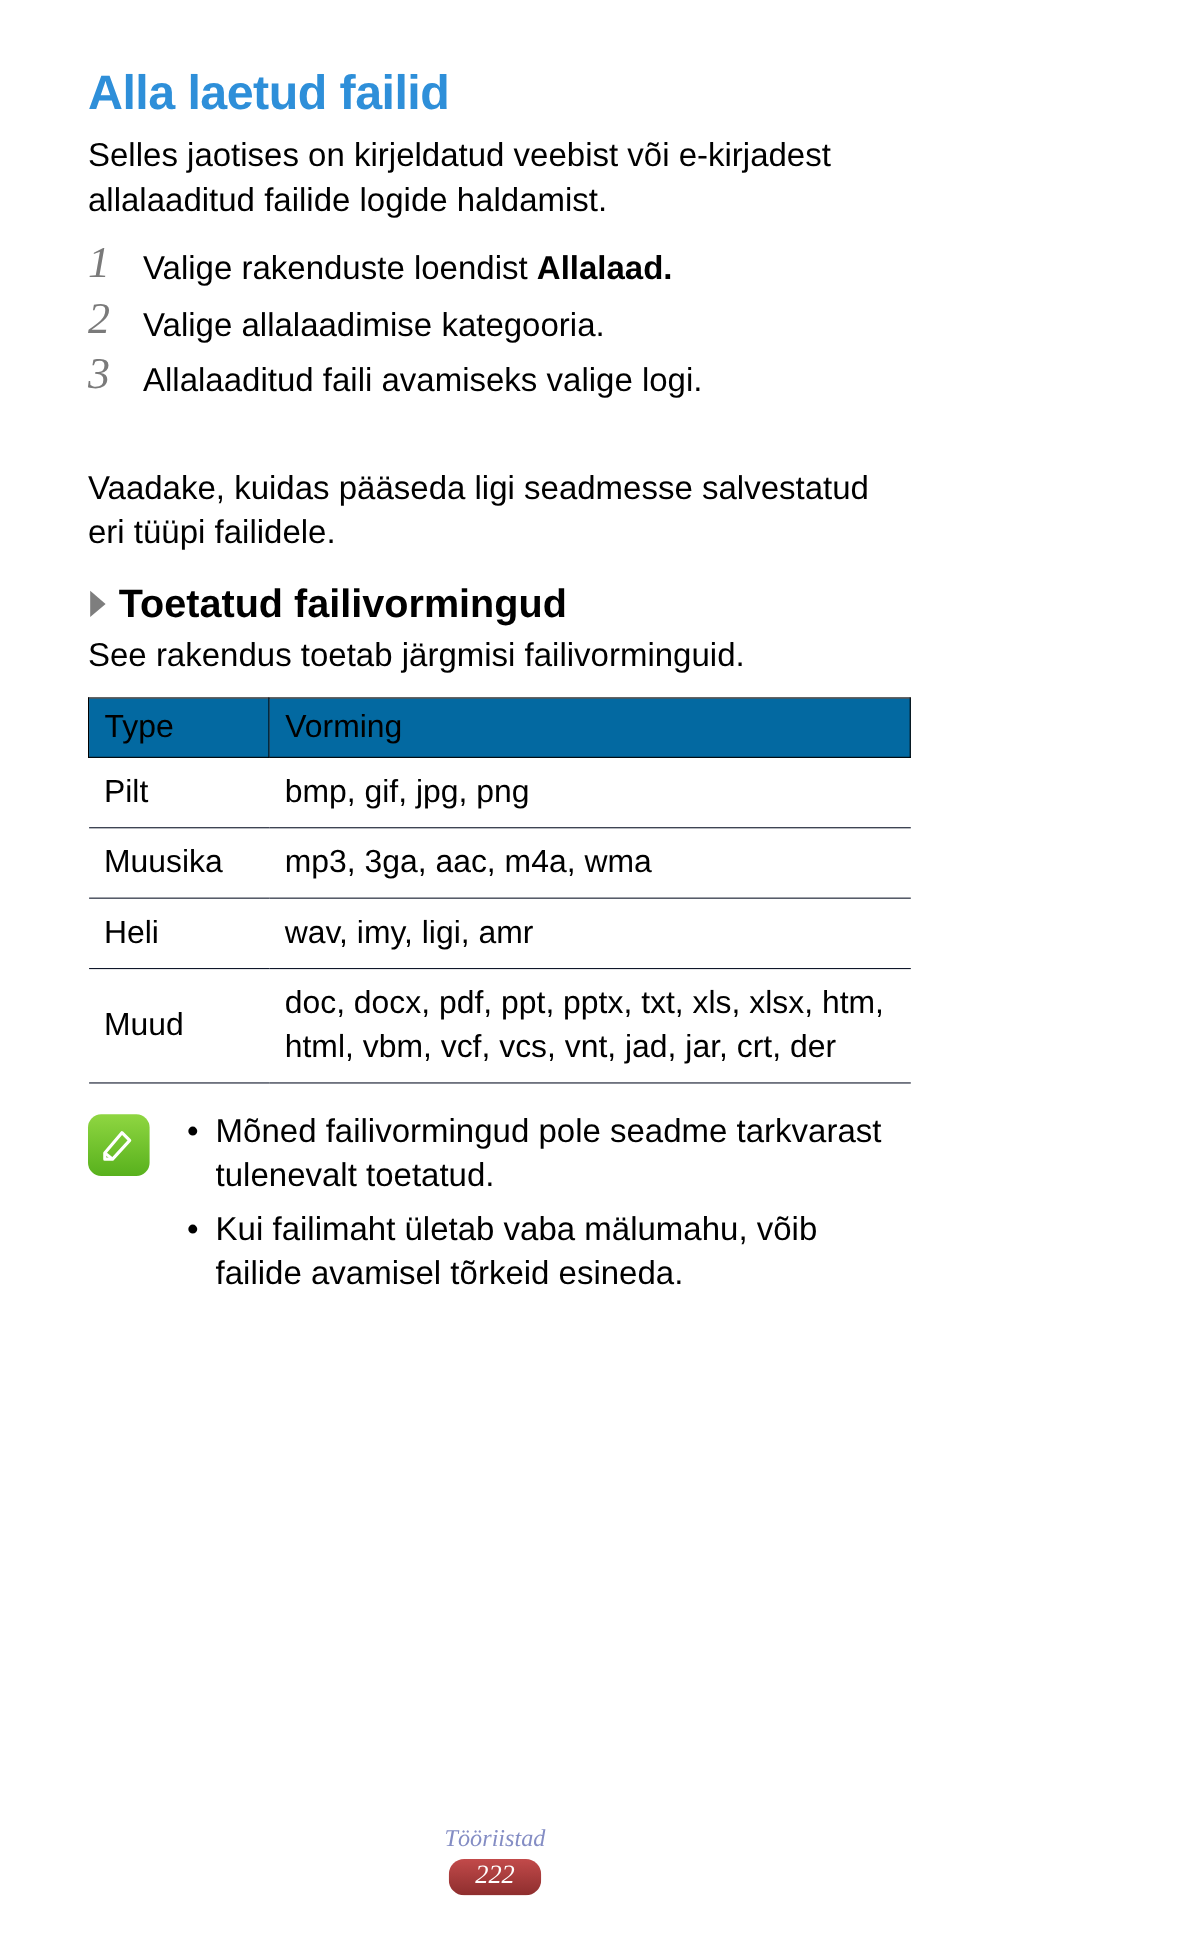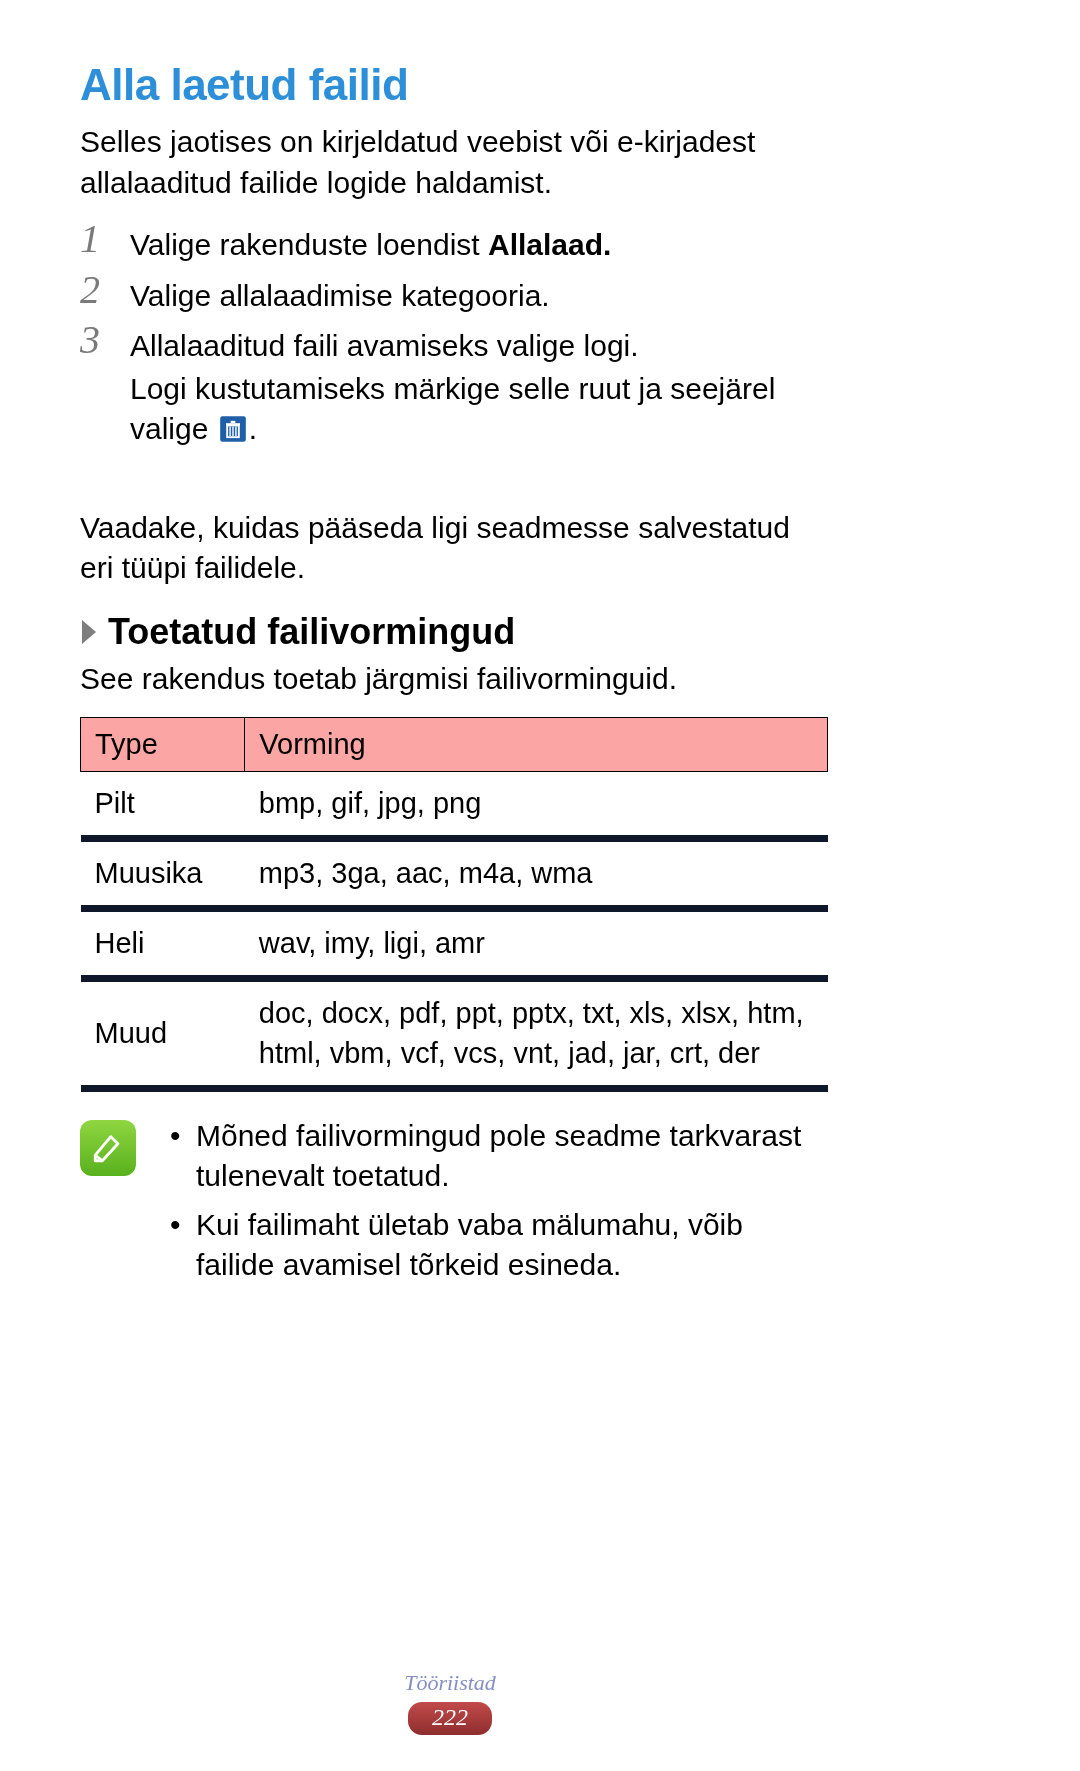--- a/index.html
+++ b/index.html
@@ -88,33 +88,33 @@
     line-height: 1.35;
     margin: 0 0 18px 0;
   }
 
   table.fileformats {
     width: 100%;
     border-collapse: collapse;
     font-size: 29px;
   }
   table.fileformats th {
-    background: #fca5a5;
+    background: #0369a1;
     font-weight: 400;
     text-align: left;
     padding: 10px 14px;
     border: 1px solid #000;
   }
   table.fileformats th:first-child {
     border-right: 1px solid #000;
     width: 22%;
   }
   table.fileformats td {
     padding: 12px 14px;
-    border-bottom: 7px solid #0f172a;
+    border-bottom: 1px solid #0f172a;
     vertical-align: middle;
     line-height: 1.35;
   }
   table.fileformats td:first-child {
     white-space: nowrap;
   }
 
   .note-block {
     display: flex;
     gap: 34px;
@@ -145,21 +145,21 @@
   ul.note-list li::before {
     content: "•";
     position: absolute;
     left: 0;
     top: 0;
     font-size: 30px;
   }
 
   .footer {
     position: absolute;
-    bottom: 36px;
+    bottom: 48px;
     left: 0; right: 0;
     text-align: center;
   }
   .footer-label {
     color: #848dc4;
     font-style: italic;
     font-size: 22px;
     font-family: Georgia, "Times New Roman", serif;
     display: block;
     margin-bottom: 6px;
@@ -189,33 +189,20 @@
     <li>
       <span class="step-body">
         <span class="step-text-prefix">Valige rakenduste loendist </span><span class="inline-bold">Allalaad.</span>
       </span>
     </li>
     <li>
       <span class="step-body">Valige allalaadimise kategooria.</span>
     </li>
     <li>
       <span class="step-body">Allalaaditud faili avamiseks valige logi.</span>
-      <span class="step-sub">
-        <span>Logi kustutamiseks märkige selle ruut ja seejärel valige </span><span class="inline-icon">
-          <svg viewBox="0 0 24 24">
-            <rect x="1" y="1" width="22" height="22" rx="2" fill="#1f5fa8"></rect>
-            <rect x="7" y="9" width="10" height="10" fill="none" stroke="#fff" stroke-width="1.6"></rect>
-            <line x1="9.5" y1="10" x2="9.5" y2="18" stroke="#fff" stroke-width="1.2"></line>
-            <line x1="12" y1="10" x2="12" y2="18" stroke="#fff" stroke-width="1.2"></line>
-            <line x1="14.5" y1="10" x2="14.5" y2="18" stroke="#fff" stroke-width="1.2"></line>
-            <rect x="6" y="7" width="12" height="2" fill="#fff"></rect>
-            <rect x="10" y="5" width="4" height="2" fill="#fff"></rect>
-          </svg>
-        </span><span>.</span>
-      </span>
     </li>
   </ol>
 
   <div class="spacer"></div>
 
   <p class="section-intro">Vaadake, kuidas pääseda ligi seadmesse salvestatud eri tüüpi failidele.</p>
 
   <h2 class="subheading">
     <span class="chevron">
       <svg viewBox="0 0 20 28">

